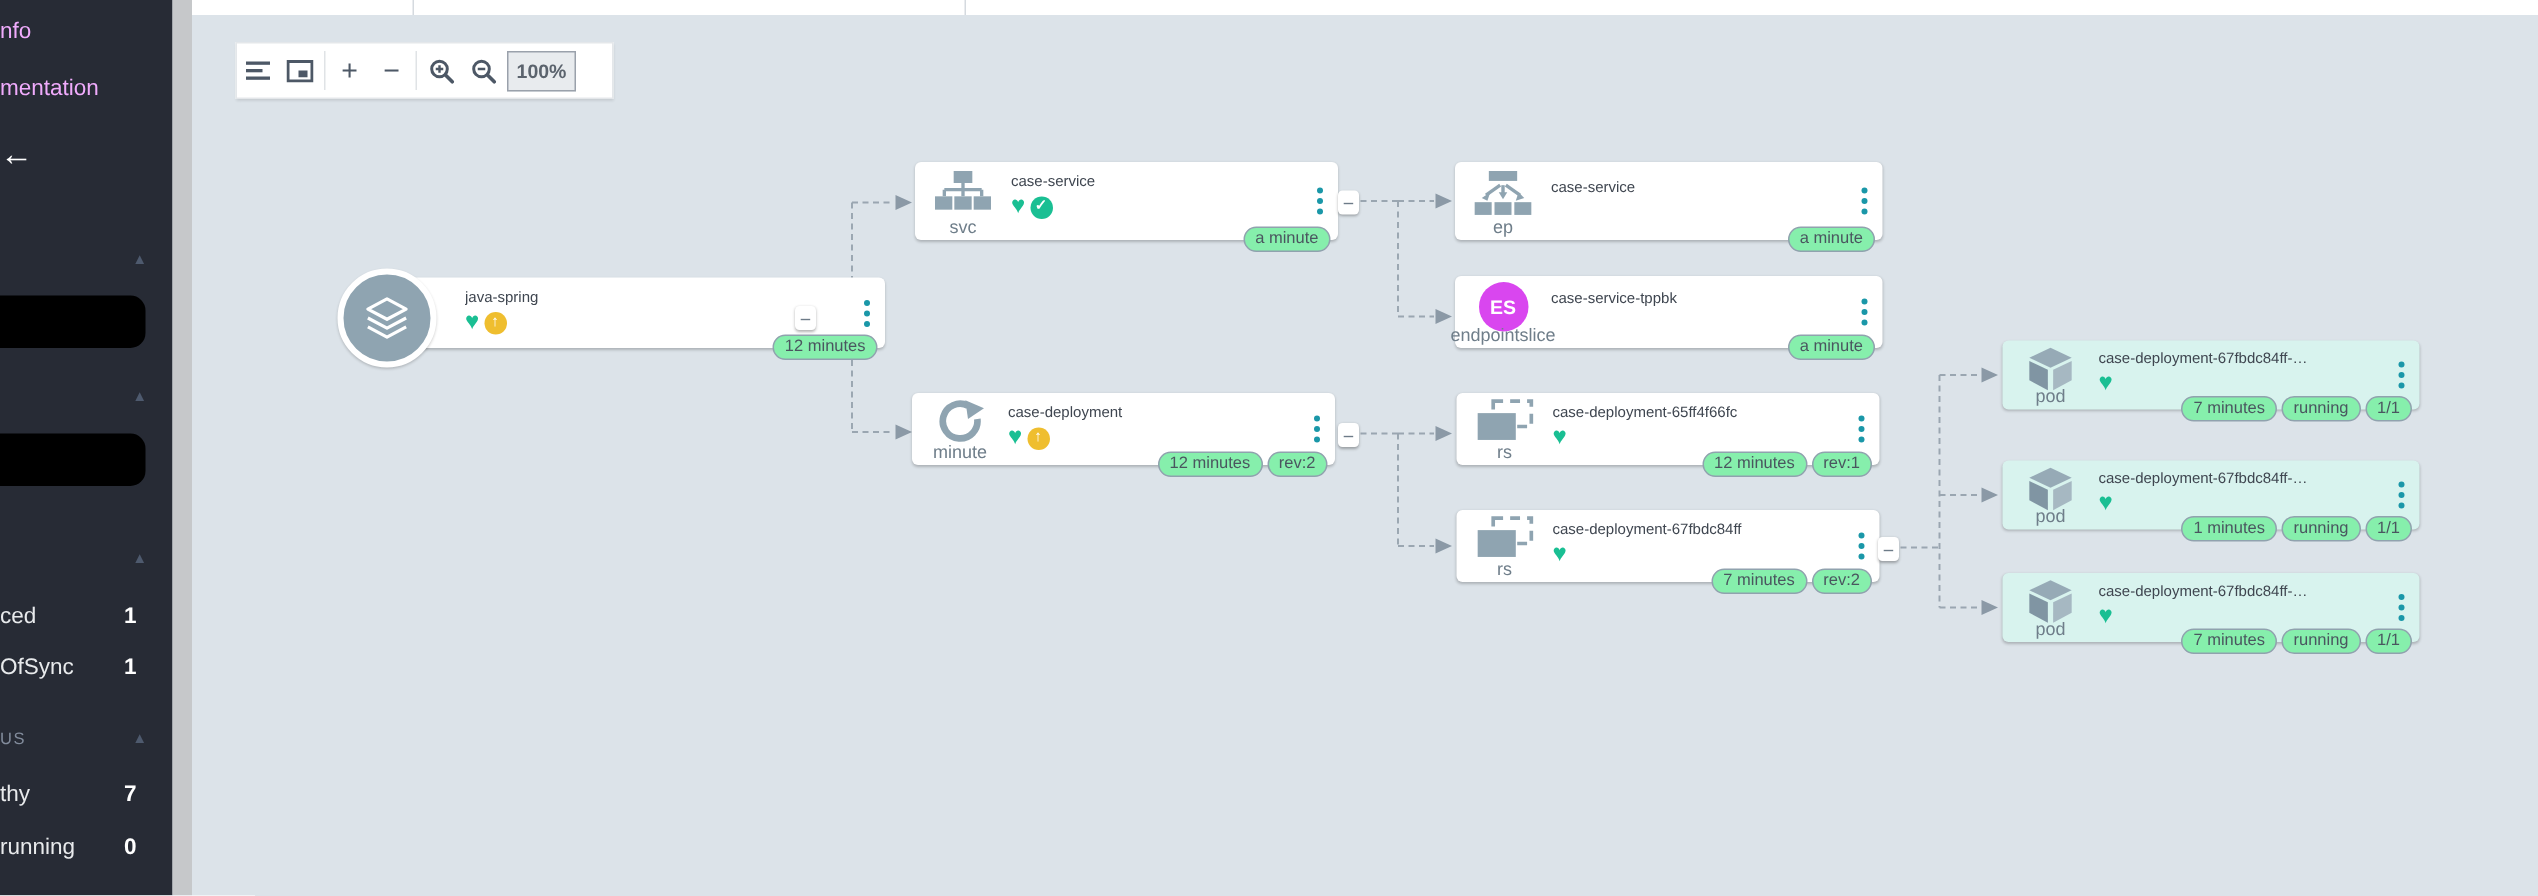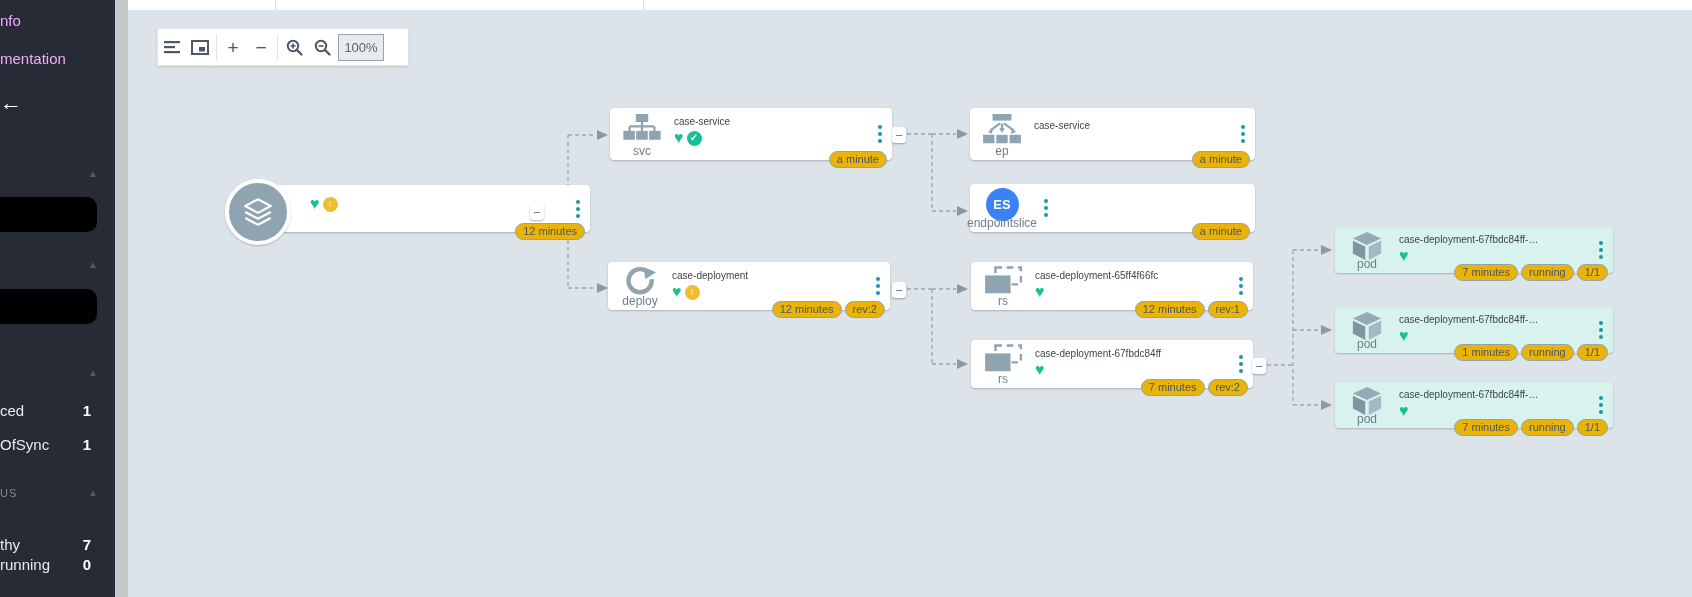--- a/index.html
+++ b/index.html
@@ -23,21 +23,21 @@
   .topbar .tdiv{position:absolute;top:0;width:1px;height:10px;background:#d5dadf;}
 
   
   .toolbar{position:absolute;left:157px;top:28px;width:250px;height:36px;background:#fff;
     border:1px solid #e4e7ea;box-shadow:0 1px 2px rgba(0,0,0,.12);display:flex;align-items:center;z-index:6;}
   .tbtn{display:flex;align-items:center;justify-content:center;width:28px;height:28px;cursor:pointer;color:#4d5866;}
   .tbtn svg{display:block;}
   .tsep{width:1px;height:26px;background:#e0e3e6;margin:0 2px;}
   .tglyph{font-size:19px;color:#4d5866;line-height:1;}
   .pctbox{margin-left:2px;width:44px;height:25px;background:#e8ebee;border:1px solid #9aa1ab;
-    display:flex;align-items:center;justify-content:center;font-size:13px;color:#5b636d;}
+    display:flex;align-items:center;justify-content:center;font-size:13px;color:#5b636d;font-weight:bold;}
 
   
   .edges{position:absolute;left:0;top:0;z-index:1;}
 
   
   .node{position:absolute;background:#fff;border-radius:4px;box-shadow:0 1px 2px rgba(0,0,0,.22);z-index:2;
     display:flex;align-items:flex-start;cursor:pointer;}
   .node.pod{background:#d8f3ee;}
   .icon-col{position:relative;width:64px;height:100%;display:flex;align-items:center;justify-content:center;}
   .kind{position:absolute;bottom:2px;left:0;width:64px;text-align:center;font-size:12px;color:#6f7e8a;}
@@ -47,23 +47,23 @@
   .nstat{display:flex;align-items:center;gap:3px;margin-top:3px;height:16px;}
   .heart{color:#1abf93;font-size:16px;line-height:1;}
   .chip{width:15px;height:15px;border-radius:50%;display:flex;align-items:center;justify-content:center;
     color:#fff;font-size:10px;font-weight:bold;line-height:1;}
   .chip.green{background:#1abf93;}
   .chip.yellow{background:#efbe2f;}
   .menu{width:24px;height:100%;display:flex;flex-direction:column;align-items:center;justify-content:center;
     gap:3px;cursor:pointer;}
   .menu i{width:4px;height:4px;border-radius:50%;background:#1a97a8;}
   .badges{position:absolute;right:5px;bottom:-8px;display:flex;gap:3px;z-index:3;}
-  .pill{background:#eab308;border:1px solid #90a2ae;border-radius:9px;padding:0 7px;font-size:11px;
+  .pill{background:#86efac;border:1px solid #90a2ae;border-radius:9px;padding:0 7px;font-size:11px;
     color:#4a565f;line-height:15px;white-space:nowrap;}
-  .es-circle{width:33px;height:33px;border-radius:50%;background:#3b82f6;color:#fff;font-weight:bold;
+  .es-circle{width:33px;height:33px;border-radius:50%;background:#d946ef;color:#fff;font-weight:bold;
     font-size:13px;display:flex;align-items:center;justify-content:center;}
   .app-avatar{position:absolute;left:225px;top:179px;width:58px;height:58px;border-radius:50%;
     background:#8fa4b1;border:4px solid #fff;z-index:3;display:flex;align-items:center;justify-content:center;
     box-shadow:0 1px 2px rgba(0,0,0,.2);cursor:pointer;}
   .collapse-box{position:absolute;width:14px;height:16px;background:#fff;border-radius:3px;z-index:3;
     box-shadow:0 1px 2px rgba(0,0,0,.3);display:flex;align-items:center;justify-content:center;
     color:#6d7b88;font-size:13px;line-height:1;cursor:pointer;}
 </style>
 </head>
 <body>
@@ -88,21 +88,21 @@
       <span class="cnt">1</span>
     </div>
     <div class="filter-row" style="top:436px">
       <span>OfSync</span>
       <span class="cnt">1</span>
     </div>
 
     <div class="side-header" style="top:487px">US</div>
     <div class="sec-arrow" style="top:487px">▲</div>
 
-    <div class="filter-row" style="top:536px">
+    <div class="filter-row" style="top:521px">
       <span>thy</span>
       <span class="cnt">7</span>
     </div>
     <div class="filter-row" style="top:556px">
       <span>running</span>
       <span class="cnt">0</span>
     </div>
   </aside>
 
   <div class="scroll-strip"></div>
@@ -167,20 +167,21 @@
       <polygon points="957,284 957,294 968,289"></polygon>
       <polygon points="957,359 957,369 968,364"></polygon>
       <polygon points="1321,245 1321,255 1332,250"></polygon>
       <polygon points="1321,325 1321,335 1332,330"></polygon>
       <polygon points="1321,400 1321,410 1332,405"></polygon>
     </g>
   </svg>
 
   <div class="node" style="left:240px;top:185px;width:290px;height:47px;padding-left:60px">
     <div class="nbody" style="padding-left:10px">
+      <div class="ntitle">java-spring</div>
       <div class="nstat">
         <span class="heart">♥</span>
         <span class="chip yellow">↑</span>
       </div>
     </div>
     <div class="menu">
         <i></i>
         <i></i>
         <i></i>
       </div>
@@ -255,37 +256,40 @@
     <div class="badges">
         <span class="pill">a minute</span>
       </div>
   </div>
 
   <div class="node" style="left:970px;top:184px;width:285px;height:48px">
     <div class="icon-col">
       <div class="es-circle" style="margin-bottom:8px">ES</div>
       <div class="kind wide">endpointslice</div>
     </div>
+    <div class="nbody" style="padding-top:10px">
+      <div class="ntitle">case-service-tppbk</div>
+    </div>
     <div class="menu">
         <i></i>
         <i></i>
         <i></i>
       </div>
     <div class="badges">
         <span class="pill">a minute</span>
       </div>
   </div>
 
   <div class="node" style="left:608px;top:262px;width:282px;height:48px">
     <div class="icon-col">
       <svg width="36" height="32" viewBox="0 0 40 36" style="margin-bottom:8px">
         <path d="M26 5 A 13 13 0 1 0 33 15" fill="none" stroke="#8fa4b1" stroke-width="5"></path>
         <polygon points="24,1 38,7 26,15" fill="#8fa4b1"></polygon>
       </svg>
-      <div class="kind">deploy</div>
+      <div class="kind">minute</div>
     </div>
     <div class="nbody">
       <div class="ntitle">case-deployment</div>
       <div class="nstat">
         <span class="heart">♥</span>
         <span class="chip yellow">↑</span>
       </div>
     </div>
     <div class="menu">
         <i></i>

